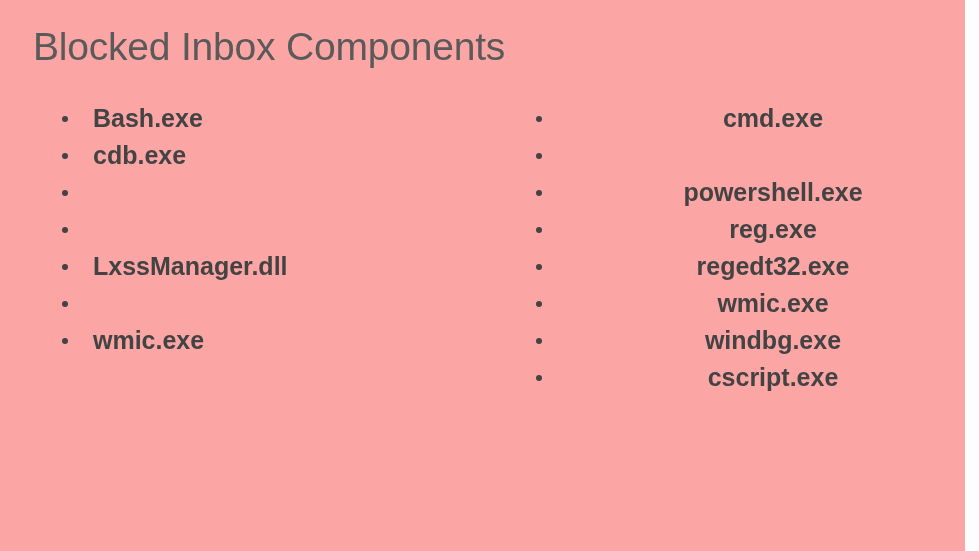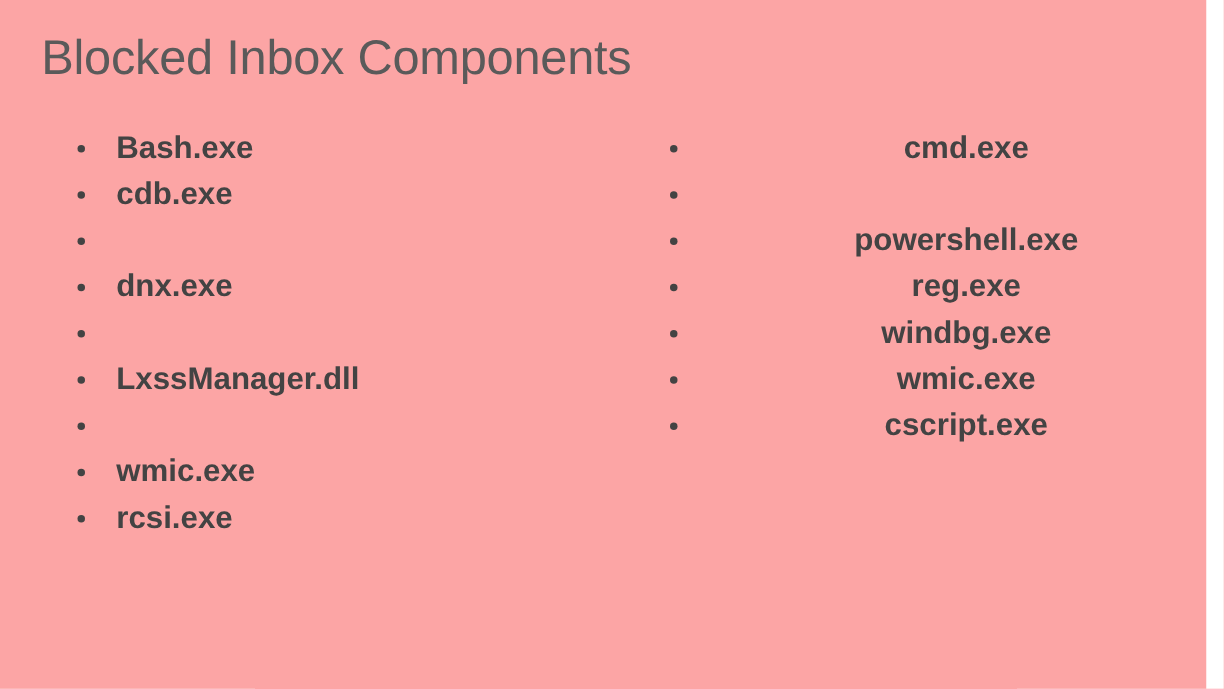--- a/index.html
+++ b/index.html
@@ -102,39 +102,31 @@
         </li>
         <li>
           <span class="bullet-dot"></span>
           <span class="item-label">cdb.exe</span>
         </li>
         <li>
           <span class="bullet-dot"></span>
         </li>
         <li>
           <span class="bullet-dot"></span>
-          <span class="item-label">dnx.exe</span>
-        </li>
-        <li>
-          <span class="bullet-dot"></span>
         </li>
         <li>
           <span class="bullet-dot"></span>
           <span class="item-label">LxssManager.dll</span>
         </li>
         <li>
           <span class="bullet-dot"></span>
         </li>
         <li>
           <span class="bullet-dot"></span>
           <span class="item-label">wmic.exe</span>
-        </li>
-        <li>
-          <span class="bullet-dot"></span>
-          <span class="item-label">rcsi.exe</span>
         </li>
       </ul>
     </div>
 
     <div class="col col-right">
       <ul class="bullet-list">
         <li>
           <span class="bullet-dot"></span>
           <span class="item-label">cmd.exe</span>
         </li>
@@ -144,25 +136,29 @@
         <li>
           <span class="bullet-dot"></span>
           <span class="item-label">powershell.exe</span>
         </li>
         <li>
           <span class="bullet-dot"></span>
           <span class="item-label">reg.exe</span>
         </li>
         <li>
           <span class="bullet-dot"></span>
-          <span class="item-label">windbg.exe</span>
+          <span class="item-label">regedt32.exe</span>
         </li>
         <li>
           <span class="bullet-dot"></span>
           <span class="item-label">wmic.exe</span>
+        </li>
+        <li>
+          <span class="bullet-dot"></span>
+          <span class="item-label">windbg.exe</span>
         </li>
         <li>
           <span class="bullet-dot"></span>
           <span class="item-label">cscript.exe</span>
         </li>
       </ul>
     </div>
 
   </div>
 </div>

